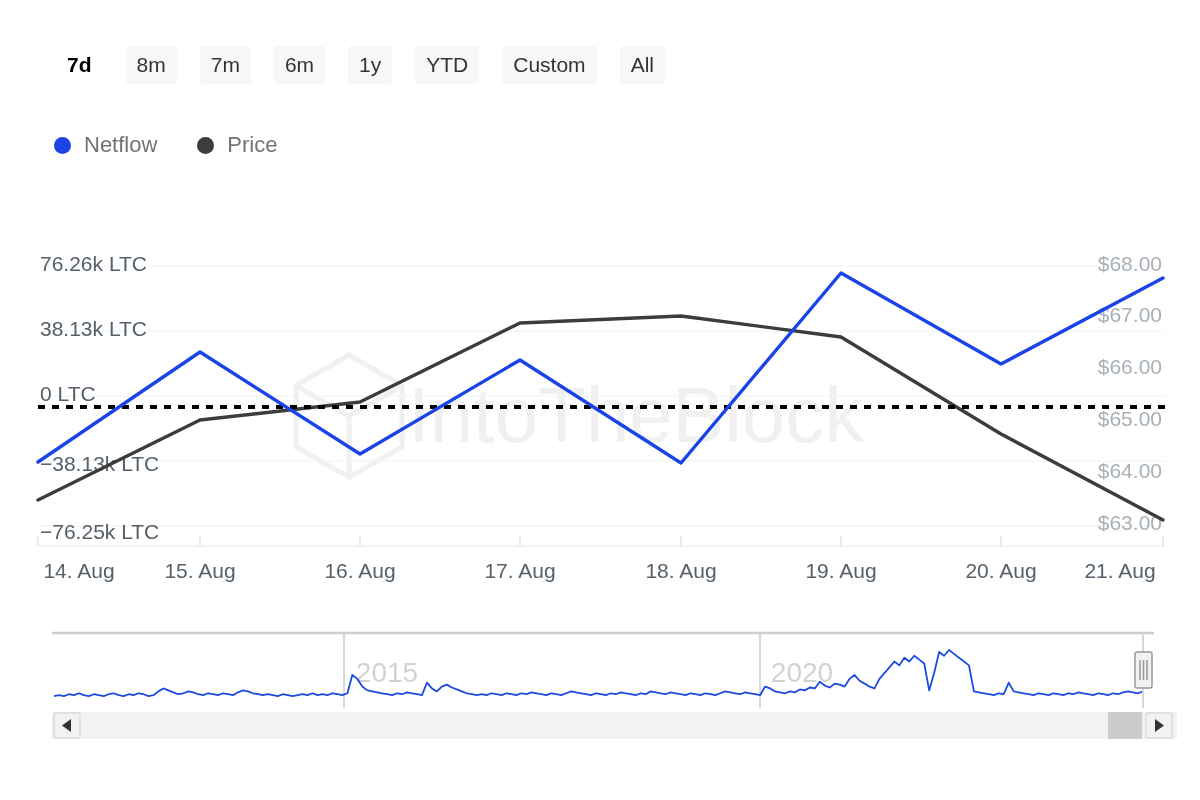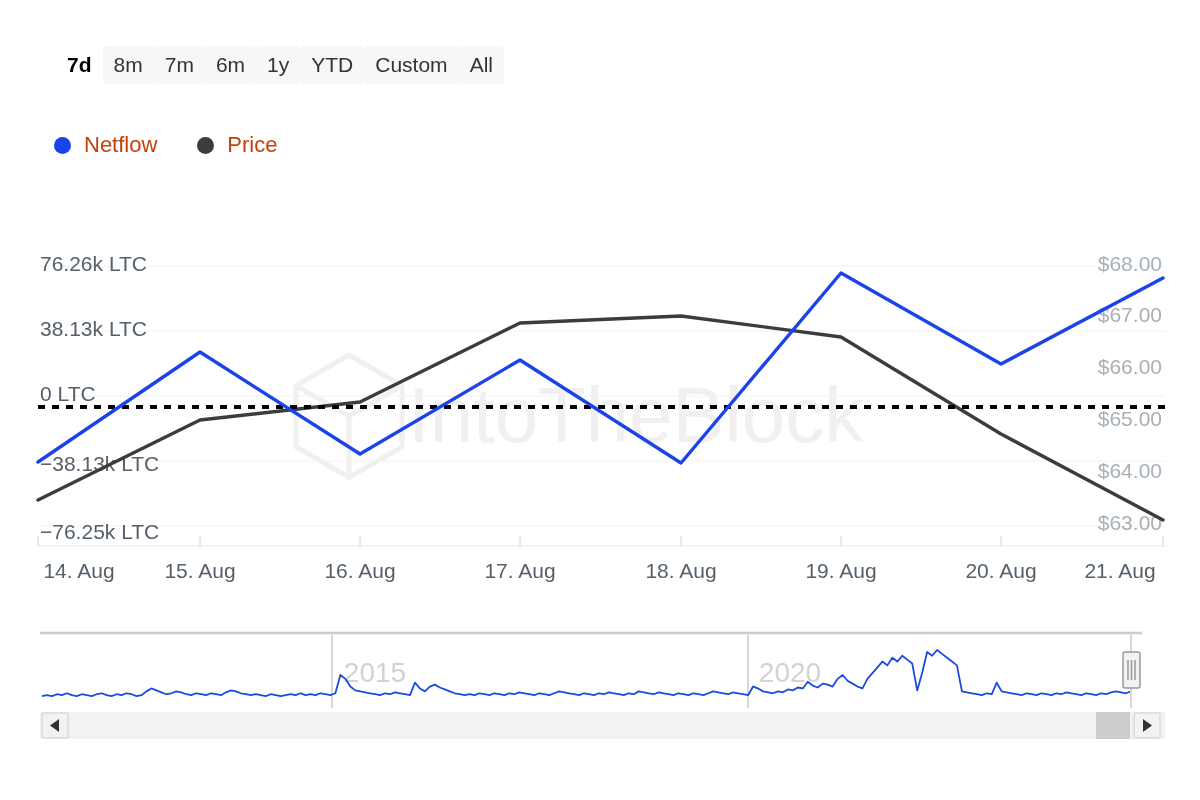--- a/index.html
+++ b/index.html
@@ -16,21 +16,21 @@
     position: relative;
   }
 
   
   #range-selector {
     position: absolute;
     left: 56px;
     top: 46px;
     display: flex;
     align-items: center;
-    gap: 0;
+    gap: 23px;
   }
   .range-btn {
     font-size: 21px;
     line-height: 1;
     color: #333333;
     background: #f7f7f7;
     border-radius: 4px;
     padding: 8px 11px 9px 11px;
     cursor: pointer;
     user-select: none;
@@ -58,21 +58,21 @@
     cursor: pointer;
   }
   .legend-dot {
     width: 17px;
     height: 17px;
     border-radius: 50%;
     display: block;
   }
   .legend-label {
     font-size: 22px;
-    color: #c2410c;
+    color: #737373;
     line-height: 1;
   }
 
   
   #chart-plot {
     position: absolute;
     left: 0;
     top: 230px;
     width: 1200px;
     height: 360px;
@@ -120,21 +120,21 @@
     font-family: "Liberation Sans", sans-serif;
     font-size: 78px;
     fill: #f0f0f0;
     font-weight: normal;
   }
   .watermark-logo { fill: none; stroke: #f0f0f0; stroke-width: 5; }
 
   
   #navigator {
     position: absolute;
-    left: 2px;
+    left: 14px;
     top: 600px;
     width: 1016px;
     height: 200px;
   }
   #nav-svg { display: block; }
   .nav-top-border { stroke: #cccccc; stroke-width: 2.5; }
   .nav-vline { stroke: #d8d8d8; stroke-width: 2; }
   .nav-series { fill: none; stroke: #1c4ae0; stroke-width: 1.8; stroke-linejoin: round; }
   .nav-year-label {
     font-family: "Liberation Sans", sans-serif;

